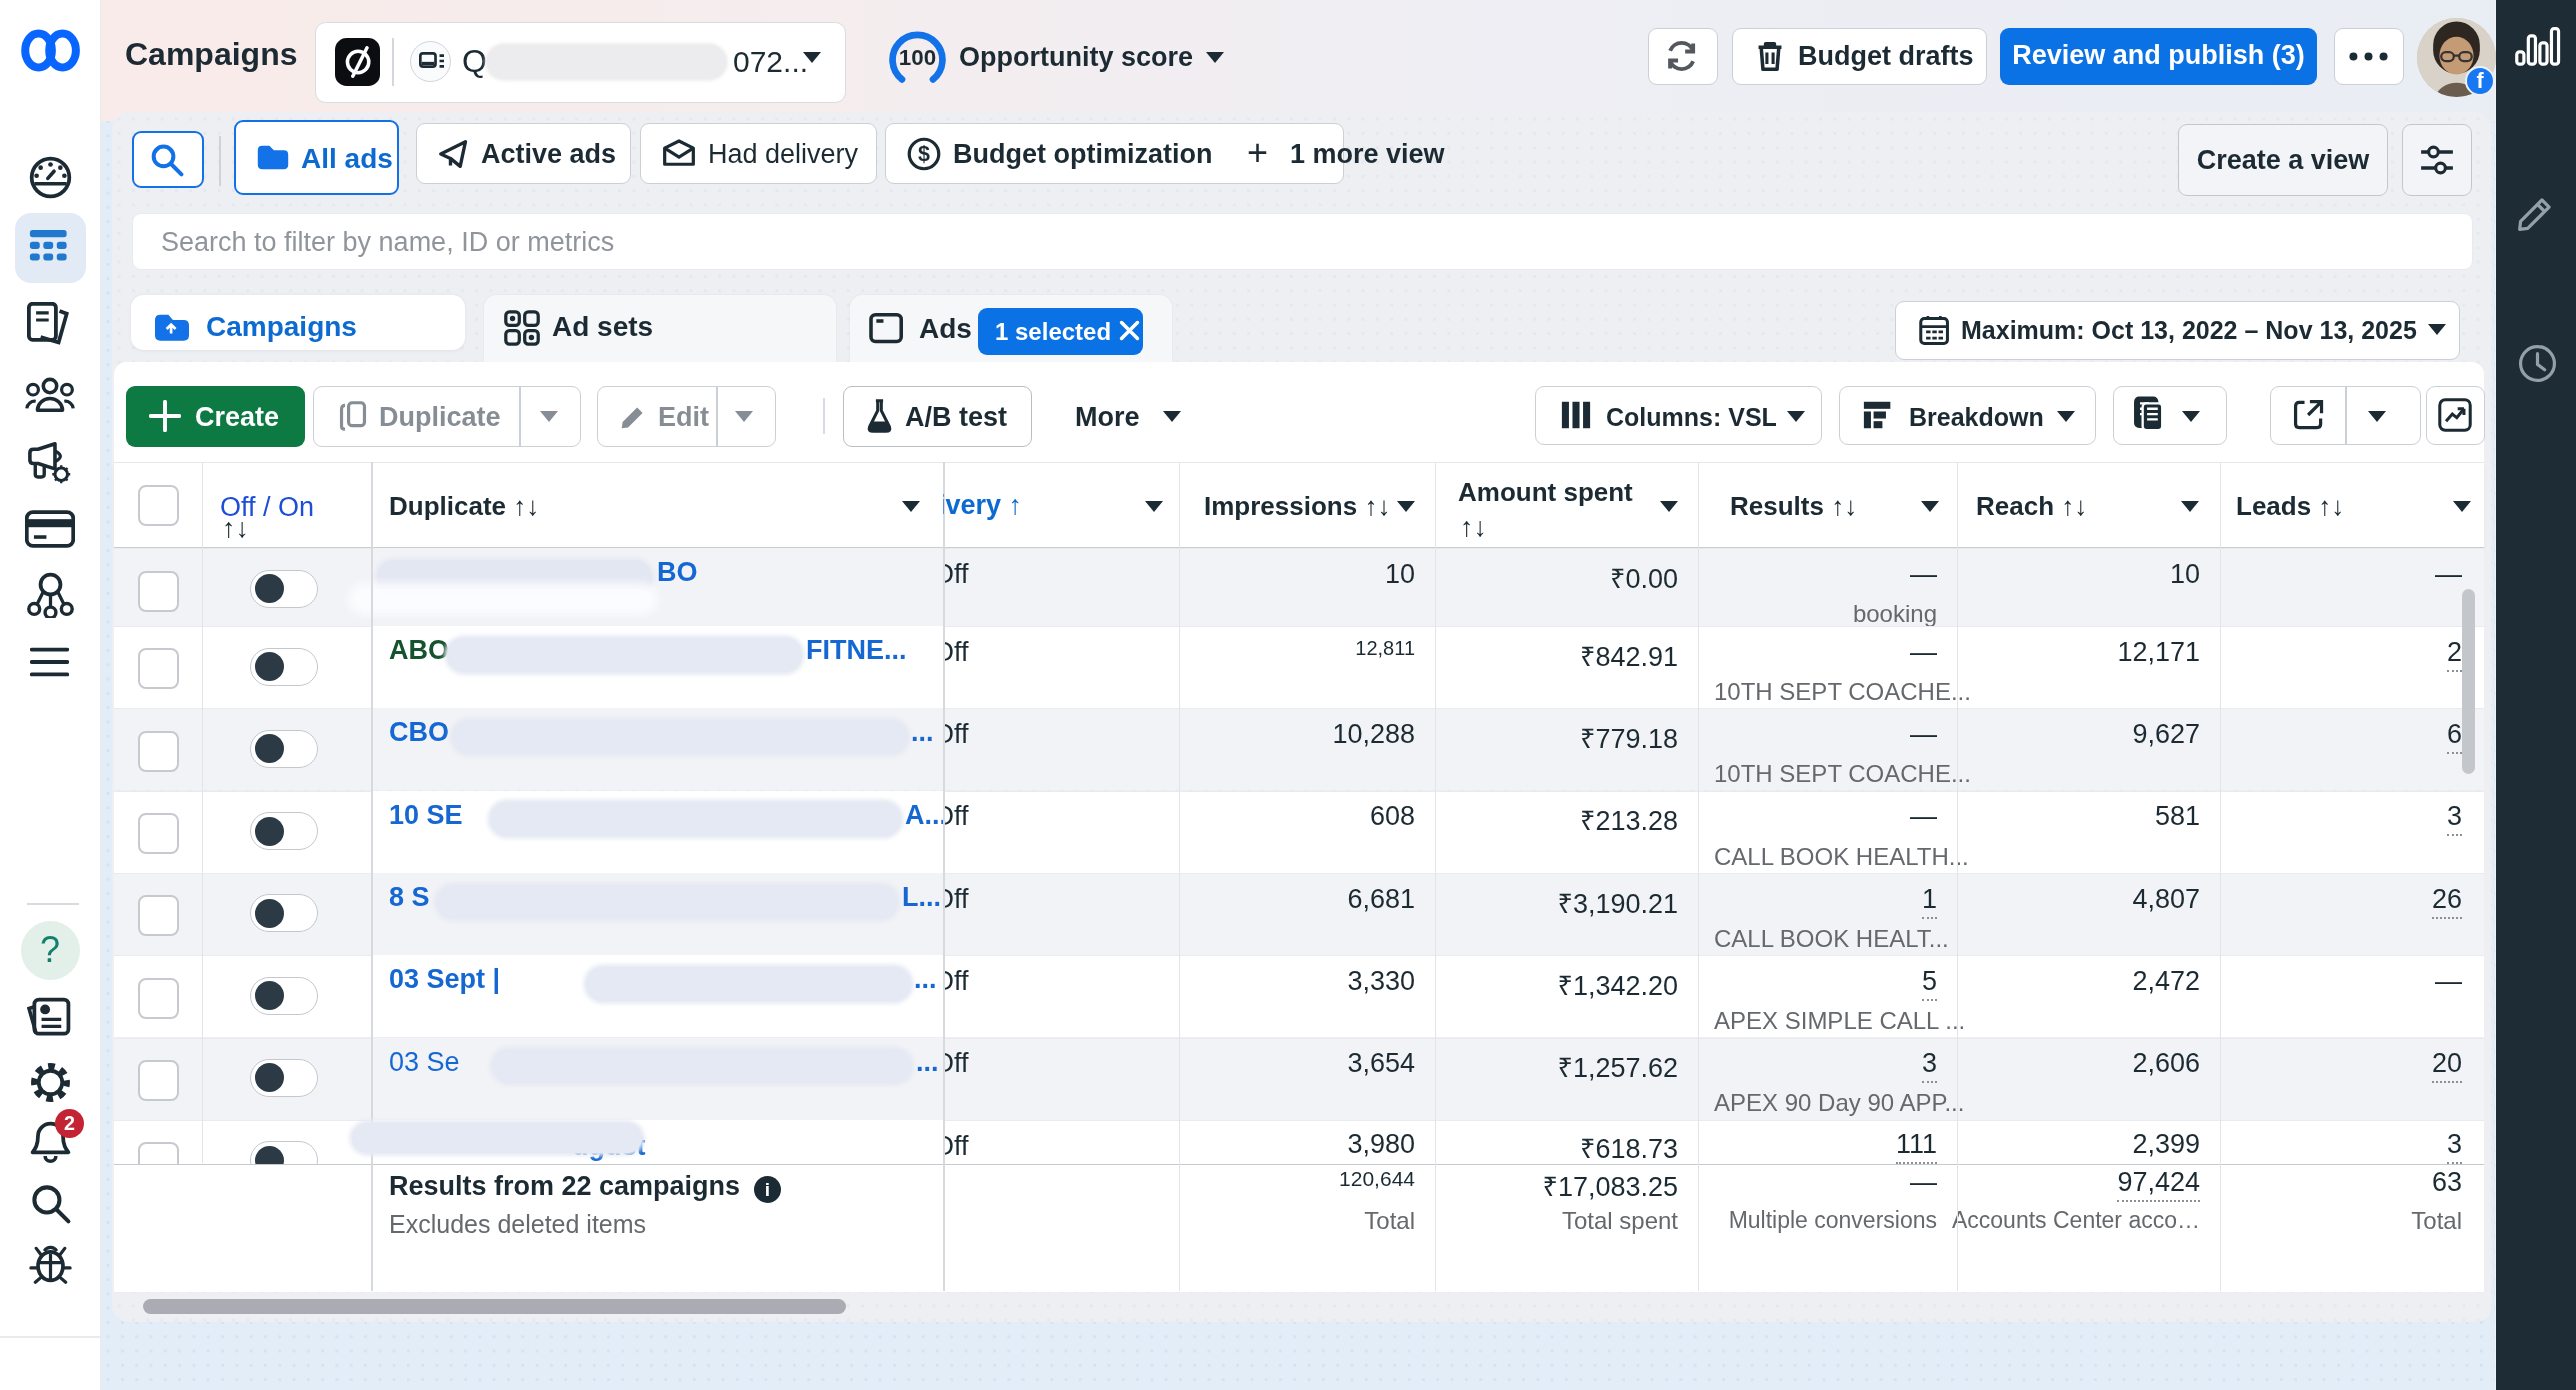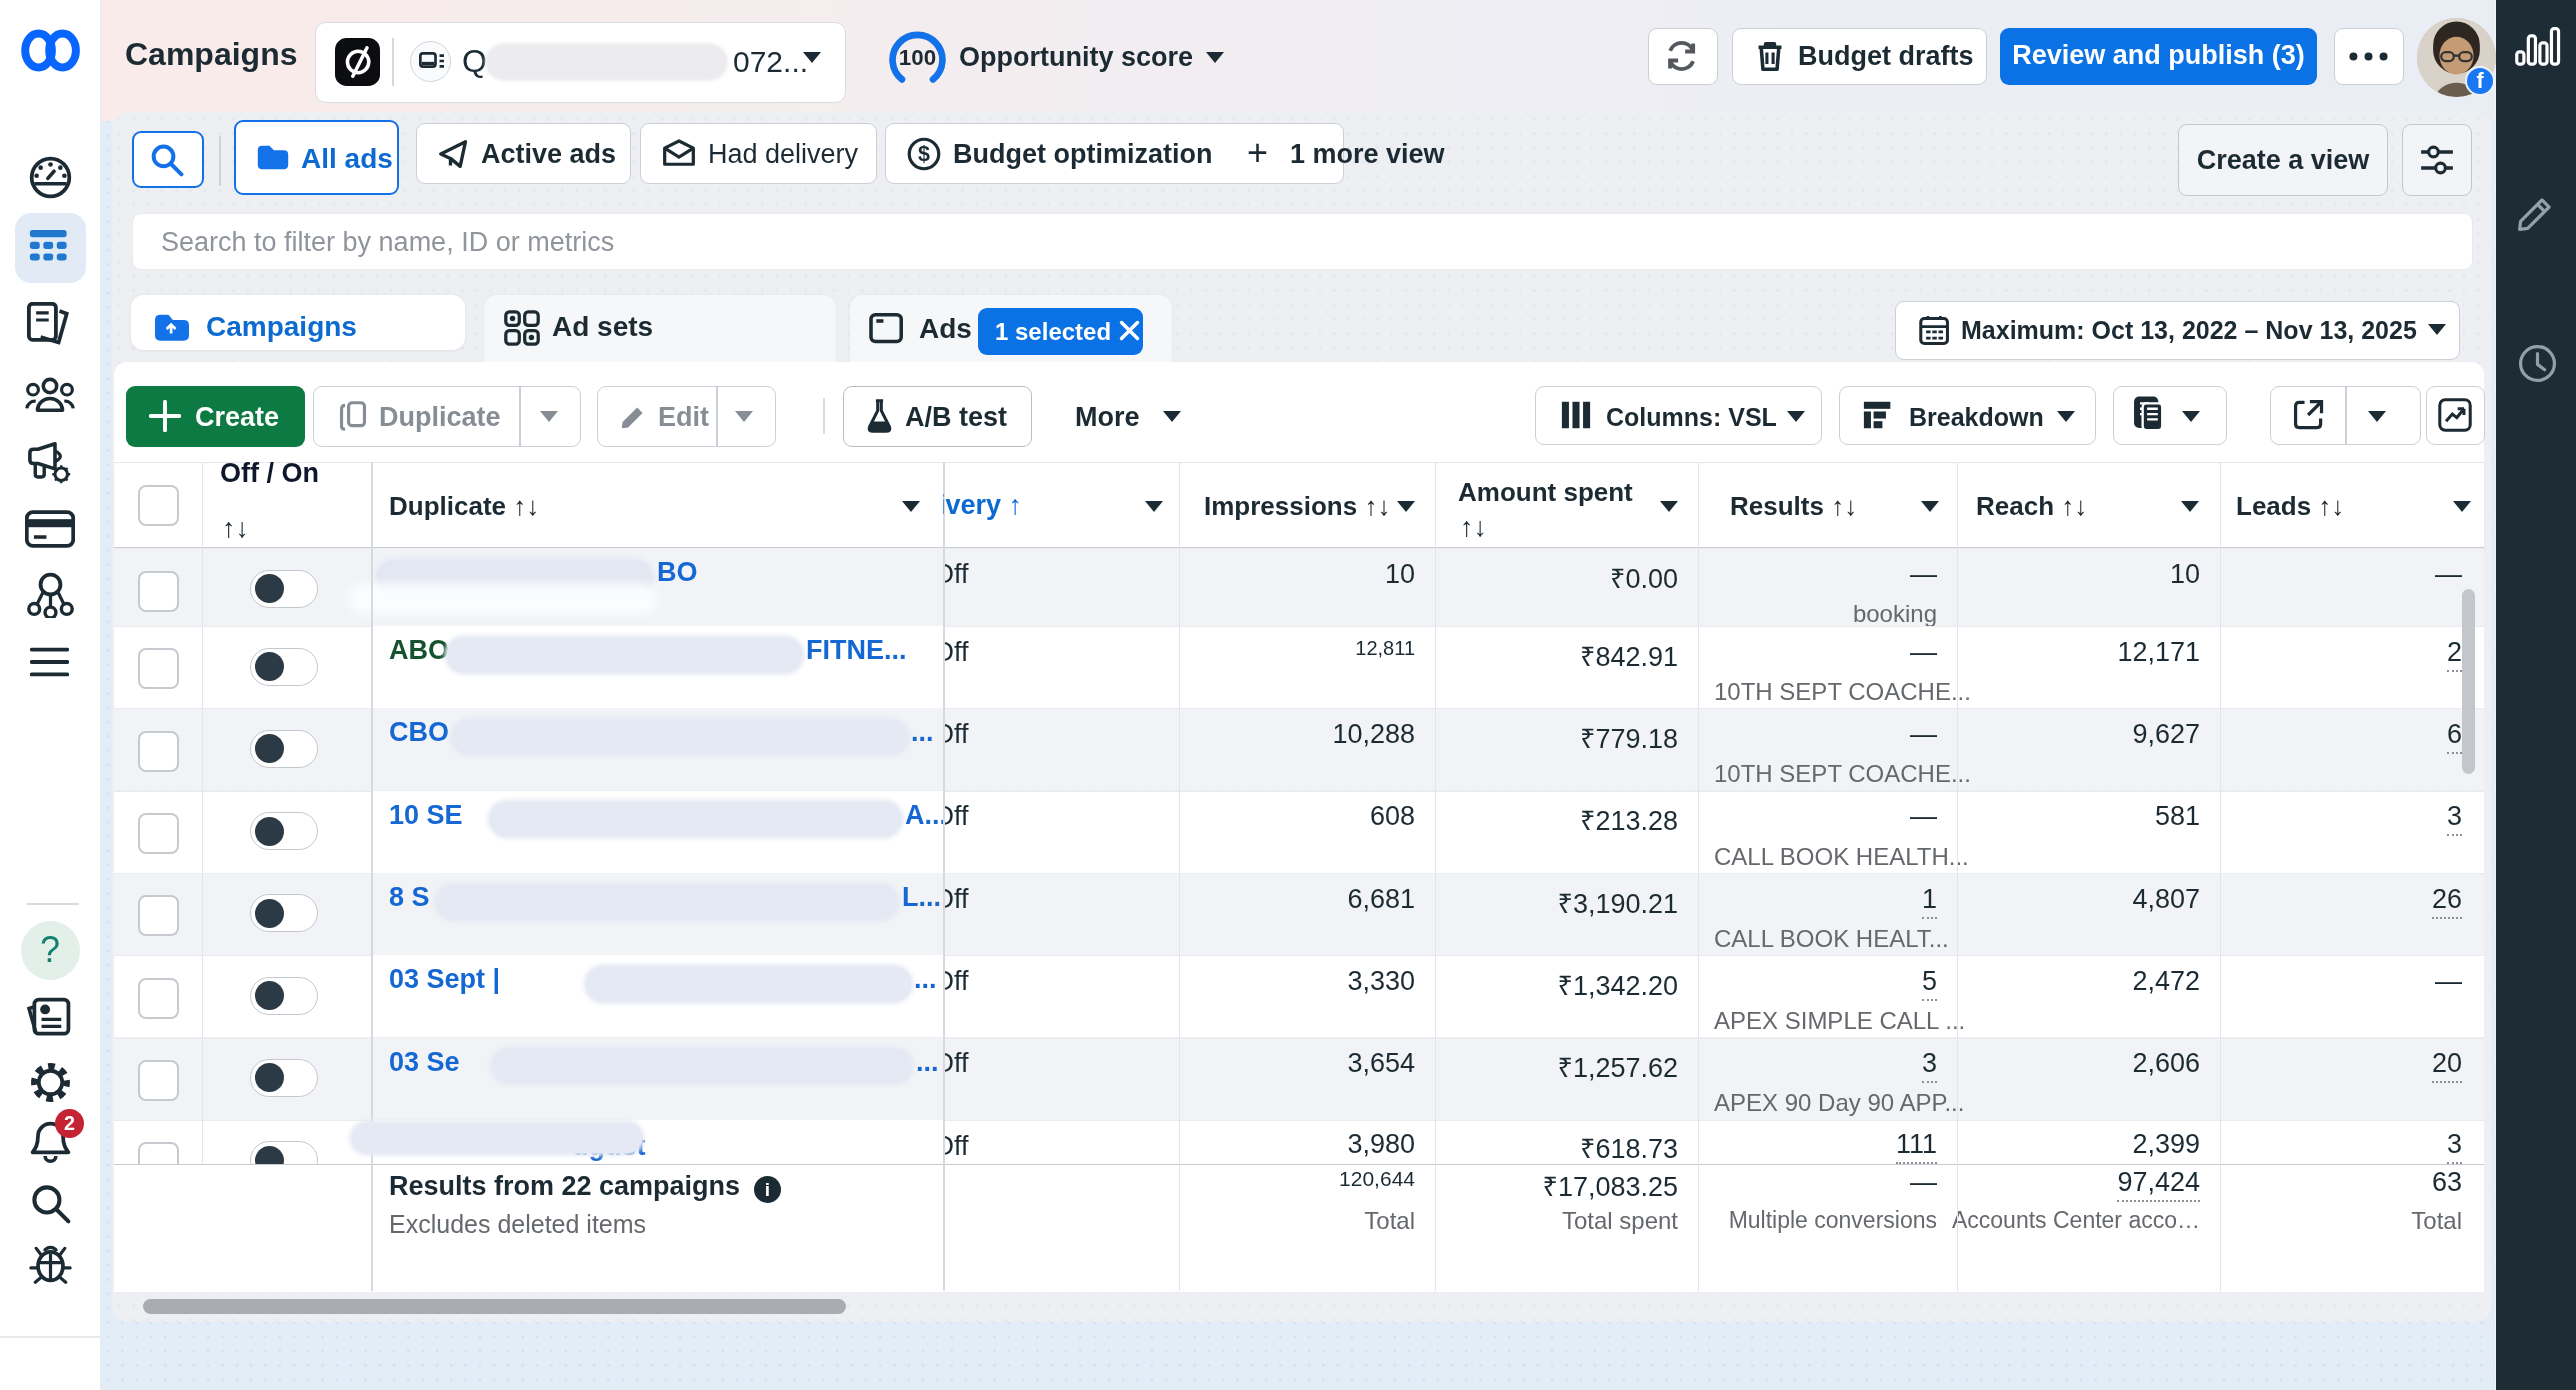--- a/index.html
+++ b/index.html
@@ -402,21 +402,21 @@
 <div class="abs" style="right:639px;top:966px;font-size:27px;color:#1c2b33;white-space:nowrap"><span class="dot ib">5</span></div>
 <div class="abs" style="left:1714px;top:1007px;font-size:24px;color:#65686c;white-space:nowrap">APEX SIMPLE CALL ...</div>
 <div class="abs" style="right:376px;top:966px;font-size:27px;color:#1c2b33;white-space:nowrap">2,472</div>
 <div class="abs" style="right:114px;top:966px;font-size:27px;color:#1c2b33;white-space:nowrap"><span>—</span></div>
 <div class="abs" style="left:114px;top:1038px;width:2370px;height:82px;background:#f2f3f6;border-top:0.9px solid #e9ebee"></div>
 <div class="abs" style="left:138px;top:1060px;width:41px;height:41px;background:#fff;border:2.2px solid #c6cacf;border-radius:8px"></div>
 <div class="abs" style="left:250px;top:1059px;width:68px;height:38px;background:#fff;border:1.8px solid #c4c8ce;border-radius:19px"></div>
 <div class="abs" style="left:255px;top:1063px;width:29px;height:29px;background:#2b3a44;border-radius:50%"></div>
 <div class="abs" style="left:933px;top:1048px;font-size:27px;color:#1c2b33;z-index:1">Off</div>
 <div class="abs" style="left:371px;top:1038px;width:572px;height:82px;background:#f2f3f6;z-index:2;overflow:hidden">
-    <span style="position:absolute;left:18px;top:9px;font-size:27px;font-weight:700;color:#1567d3;white-space:nowrap">03 Se</span>
+    <span style="position:absolute;left:18px;top:9px;font-size:27px;font-weight:400;color:#1567d3;white-space:nowrap">03 Se</span>
   </div>
 <div class="abs" style="left:492px;top:1049px;width:420px;height:34px;background:#e5e9f3;border-radius:17px;box-shadow:0 0 4.5px 2.7px #e7eaf4;z-index:3"></div>
 <div class="abs" style="left:916px;top:1047px;font-size:27px;font-weight:600;color:#1567d3;z-index:3">...</div>
 <div class="abs" style="right:1161px;top:1048px;font-size:27px;color:#1c2b33;white-space:nowrap">3,654</div>
 <div class="abs" style="right:898px;top:1048px;font-size:27px;color:#1c2b33;white-space:nowrap">₹1,257.62</div>
 <div class="abs" style="right:639px;top:1048px;font-size:27px;color:#1c2b33;white-space:nowrap"><span class="dot ib">3</span></div>
 <div class="abs" style="left:1714px;top:1089px;font-size:24px;color:#65686c;white-space:nowrap">APEX 90 Day 90 APP...</div>
 <div class="abs" style="right:376px;top:1048px;font-size:27px;color:#1c2b33;white-space:nowrap">2,606</div>
 <div class="abs" style="right:114px;top:1048px;font-size:27px;color:#1c2b33;white-space:nowrap"><span class="dot ib">20</span></div>
 <div class="abs" style="left:114px;top:1120px;width:2370px;height:44px;background:#fff;border-top:0.9px solid #e9ebee"></div>
@@ -448,21 +448,21 @@
 <div class="abs" style="right:114px;top:1207px;font-size:24px;color:#65686c;z-index:5;white-space:nowrap">Total</div>
 <div class="abs" style="left:202px;top:462px;width:0.9px;height:701px;background:#e2e4e9;z-index:3"></div>
 <div class="abs" style="left:371px;top:462px;width:1.8px;height:829px;background:#d6d9dd;z-index:5"></div>
 <div class="abs" style="left:943px;top:462px;width:1.8px;height:829px;background:#d6d9dd;z-index:5"></div>
 <div class="abs" style="left:1179px;top:462px;width:0.9px;height:829px;background:#e2e4e9;z-index:5"></div>
 <div class="abs" style="left:1435px;top:462px;width:0.9px;height:829px;background:#e2e4e9;z-index:5"></div>
 <div class="abs" style="left:1698px;top:462px;width:0.9px;height:829px;background:#e2e4e9;z-index:5"></div>
 <div class="abs" style="left:1957px;top:462px;width:0.9px;height:829px;background:#e2e4e9;z-index:5"></div>
 <div class="abs" style="left:2220px;top:462px;width:0.9px;height:829px;background:#e2e4e9;z-index:5"></div>
 <div class="abs" style="left:138px;top:485px;width:41px;height:41px;background:#fff;border:2.2px solid #c6cacf;border-radius:8px;z-index:6"></div>
-<div class="abs" style="left:220px;top:458px;font-size:27px;font-weight:700;color:#0f172a;z-index:6">Off / On</div>
+<div class="abs" style="left:220px;top:492px;font-size:27px;font-weight:400;color:#1d4ed8;z-index:6">Off / On</div>
 <div class="abs" style="left:222px;top:513px;font-size:27px;color:#1c2b33;z-index:6">↑↓</div>
 <div class="abs" style="left:389px;top:491px;font-size:26px;font-weight:700;color:#1c2b33;z-index:6">Duplicate ↑↓</div>
 <div style="position:absolute;z-index:6;left:902px;top:501px;width:0;height:0;border-left:9.8px solid transparent;border-right:9.8px solid transparent;border-top:11.6px solid #1c2b33"></div>
 <div class="abs" style="left:943px;top:462px;width:236px;height:86px;overflow:hidden;z-index:5">
     <div style="position:absolute;left:-47px;top:28px;font-size:27px;font-weight:700;color:#0c6ad0;white-space:nowrap">Delivery ↑</div>
   </div>
 <div style="position:absolute;z-index:6;left:1145px;top:501px;width:0;height:0;border-left:9.8px solid transparent;border-right:9.8px solid transparent;border-top:11.6px solid #1c2b33"></div>
 <div class="abs" style="left:1204px;top:491px;font-size:26px;font-weight:700;color:#1c2b33;z-index:6">Impressions ↑↓</div>
 <div style="position:absolute;z-index:6;left:1397px;top:501px;width:0;height:0;border-left:9.8px solid transparent;border-right:9.8px solid transparent;border-top:11.6px solid #1c2b33"></div>
 <div class="abs" style="left:1458px;top:477px;font-size:26px;font-weight:700;color:#1c2b33;z-index:6">Amount spent</div>

